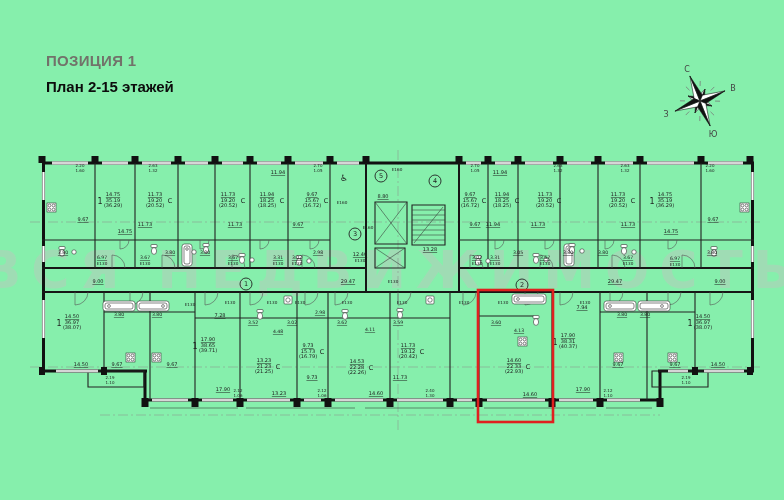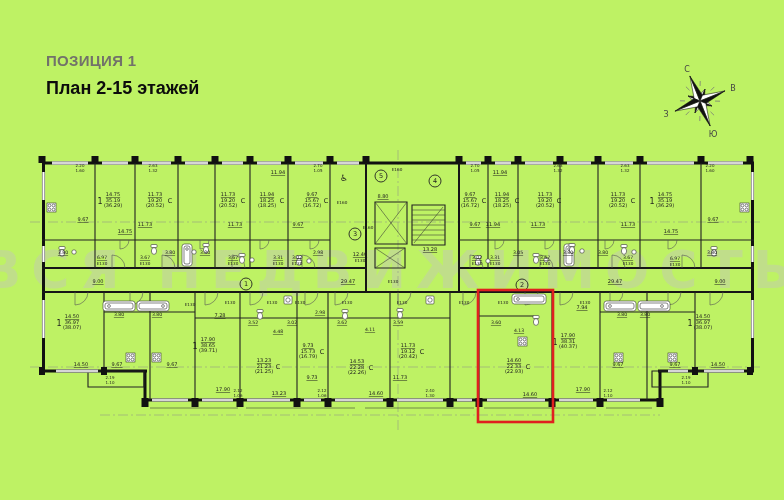--- a/index.html
+++ b/index.html
@@ -1,20 +1,20 @@
 <!DOCTYPE html>
 <html style="--hl: #e0201f;"><head>
 <meta charset="utf-8">
 <style>
   html,body{margin:0;padding:0;background:#fff;}
-  .stage{position:relative;width:784px;height:500px;background:#bef264;overflow:hidden;
+  .stage{position:relative;width:784px;height:500px;background:#86efac;overflow:hidden;
          font-family:"Liberation Sans",sans-serif;}
   .title-block{position:absolute;left:46px;top:52px;}
   .title-pos{font-size:15px;font-weight:bold;color:#72726a;letter-spacing:.3px;}
-  .title-plan{font-size:18px;font-weight:bold;color:#0c0c0c;margin-top:9px;}
+  .title-plan{font-size:15px;font-weight:bold;color:#0c0c0c;margin-top:9px;}
   svg{position:absolute;left:0;top:0;}
   svg text{font-family:"DejaVu Sans",sans-serif;fill:#1d1d1d;text-anchor:middle;}
   text.u{text-decoration:underline;}
   .watermark{fill:#c3c3bf;opacity:.42;font-size:52px;font-weight:bold;letter-spacing:10px;}
   .axis{stroke:#8a8a8a;stroke-width:.5;stroke-dasharray:10 3 2 3;fill:none;}
   .wall-thick{stroke:#111;stroke-width:3;fill:none;}
   .wall-med{stroke:#161616;stroke-width:2;fill:none;}
   .wall-part{stroke:#222;stroke-width:1.1;fill:none;}
   .thin{stroke:#333;stroke-width:.55;fill:none;}
   .pier7{stroke:#111;stroke-width:7;fill:none;}

